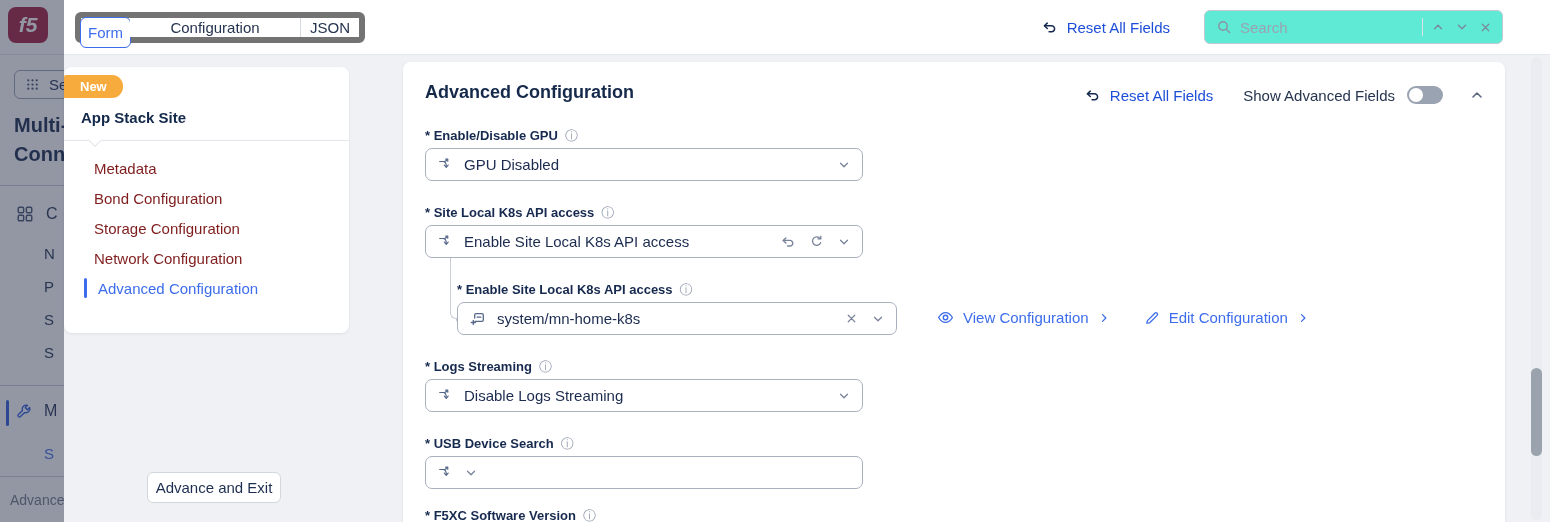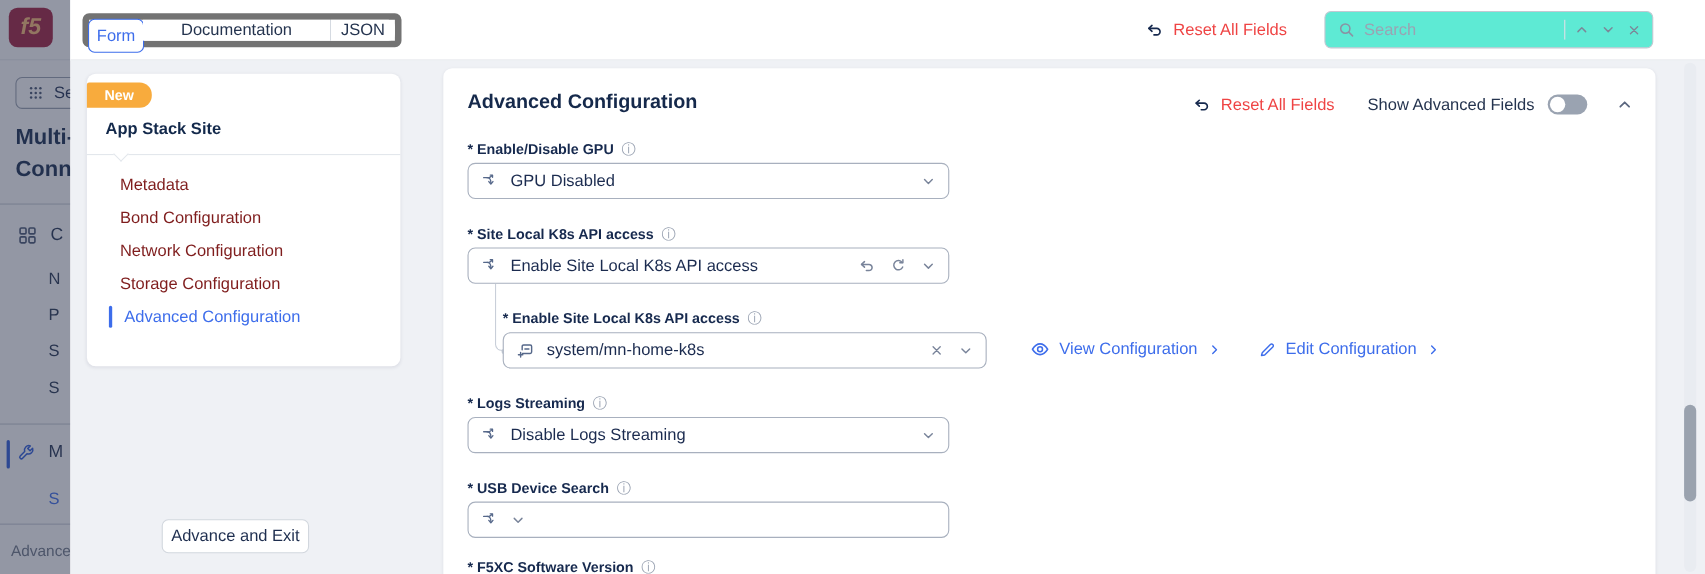--- a/index.html
+++ b/index.html
@@ -9,21 +9,21 @@
     font-family:"Liberation Sans", sans-serif; color:#16294E; background:#fff;
   }
   svg { display:block; }
   .icon { flex:0 0 auto; }
 
   
   .bg-clip { position:absolute; left:0; top:0; width:64px; height:522px; overflow:hidden; }
   .bg-page { position:relative; width:300px; height:522px; background:#fff; }
   .bg-topbar { position:absolute; left:0; top:0; width:300px; height:55px; background:#fff; border-bottom:1px solid #E4E7EC; }
   .bg-logo { position:absolute; left:8px; top:7px; width:40px; height:36px; border-radius:8px;
-    background:#A21C3C; color:#fdba74; display:flex; align-items:center; justify-content:center;
+    background:#A21C3C; color:#ffffff; display:flex; align-items:center; justify-content:center;
     font-weight:bold; font-style:italic; font-size:21px; }
   .bg-sidebar { position:absolute; left:0; top:55px; width:300px; height:467px; background:#fff; }
   .svc-btn { position:absolute; left:14px; top:15px; width:150px; height:29px; border:1px solid #9AA2B0;
     border-radius:6px; display:flex; align-items:center; gap:9px; padding:0 10px; font-size:15px; color:#1B2B4F; background:#fff; }
   .bg-title { position:absolute; left:14px; font-size:20px; font-weight:bold; color:#13294B; }
   .bg-div { position:absolute; left:0; width:300px; height:1px; background:#C9CED8; }
   .bg-item { position:absolute; display:flex; align-items:center; gap:12px; font-size:16px; color:#1E2E4E; }
   .bg-sub { position:absolute; left:44px; font-size:15px; color:#22324F; }
   .bg-active-bar { position:absolute; left:6px; width:3px; height:26px; background:#2B5BDC; border-radius:2px; }
   .bg-blue { color:#3D6DEB; }
@@ -33,33 +33,33 @@
   
   .modal { position:absolute; left:64px; top:0; width:1486px; height:522px; background:#EFF1F5; }
   .modal-topbar { position:absolute; left:0; top:0; width:1486px; height:55px; background:#fff;
     border-bottom:1px solid #E4E7EC; display:flex; align-items:center; padding:0 47px 0 11px; }
   .tab-group { display:flex; align-items:stretch; height:31px; border:6px solid #737373; border-radius:6px; background:#fff; }
   .tab { display:flex; align-items:center; justify-content:center; font-size:15px; color:#25344F; cursor:pointer; background:#fff; }
   .tab-form { width:51px; border:1.5px solid #3D6DEB; border-radius:6px; color:#3D6DEB; margin:-1px; height:31px; }
   .tab-doc { width:170px; }
   .tab-json { width:59px; border-left:1px solid #D5DAE1; border-radius:0 6px 6px 0; }
   .spacer { flex:1; }
-  .reset-link { display:flex; align-items:center; gap:9px; font-size:15px; color:#ef4444; cursor:pointer; white-space:nowrap; }
+  .reset-link { display:flex; align-items:center; gap:9px; font-size:15px; color:#1d4ed8; cursor:pointer; white-space:nowrap; }
   .searchbox { margin-left:34px; width:299px; height:34px; border:1px solid #C2C8D2; border-radius:6px;
     background:#5eead4; display:flex; align-items:center; padding:0 10px 0 11px; gap:8px; }
   .searchbox input { flex:1; min-width:0; border:none; outline:none; font-size:15px; color:#1B2B4F;
     font-family:"Liberation Sans", sans-serif; background:transparent; }
   .searchbox input::placeholder { color:#9AA3B2; }
   .search-sep { width:1px; height:18px; background:#DCE0E7; }
   .search-nav { display:flex; align-items:center; gap:10px; color:#7C8798; }
 
   .modal-body { position:absolute; left:0; top:55px; width:1486px; height:467px; }
 
   
-  .nav-card { position:absolute; left:15px; top:12px; width:285px; height:266px; background:#fff;
+  .nav-card { position:absolute; left:0; top:12px; width:285px; height:266px; background:#fff;
     border-radius:8px; box-shadow:0 1px 3px rgba(20,30,60,0.08); }
   .new-badge { position:absolute; left:0; top:8px; height:23px; padding:0 16px; background:#F8AB3D;
     border-radius:2px 11px 11px 0; color:#fff; font-size:13px; font-weight:bold;
     display:flex; align-items:center; }
   .nav-title { position:absolute; left:17px; top:42px; font-size:15px; font-weight:bold; color:#13294B; }
   .nav-divider { position:absolute; left:0; right:0; top:73px; height:1px; background:#E3E7EC; }
   .nav-notch { position:absolute; left:26px; top:-5px; width:10px; height:10px; background:#fff;
     border-right:1px solid #E3E7EC; border-bottom:1px solid #E3E7EC; transform:rotate(45deg); }
   .nav-list { position:absolute; left:0; top:86px; width:100%; }
   .nav-item { position:relative; height:30px; display:flex; align-items:center; padding-left:30px;
@@ -159,21 +159,21 @@
       </div>
     </div>
   </div>
   <div class="scrim"></div>
 
   <div class="modal">
 
     <div class="modal-topbar">
       <div class="tab-group">
         <div class="tab tab-form">Form</div>
-        <div class="tab tab-doc">Documentation</div>
+        <div class="tab tab-doc">Configuration</div>
         <div class="tab tab-json">JSON</div>
       </div>
       <div class="spacer"></div>
       <div class="reset-link">
         <svg class="icon" width="17" height="17" viewBox="0 0 16 16" fill="none" stroke="#16294E" stroke-width="1.4" stroke-linecap="round" stroke-linejoin="round">
           <path d="M3.4 6.4 H10 a2.8 2.8 0 1 1 0 5.6 H7.6"></path>
           <path d="M5.9 3.9 L3.2 6.4 L5.9 8.9"></path>
         </svg>
         <span>Reset All Fields</span>
       </div>
@@ -202,22 +202,22 @@
 
       <div class="nav-card">
         <div class="new-badge">New</div>
         <div class="nav-title">App Stack Site</div>
         <div class="nav-divider">
           <span class="nav-notch"></span>
         </div>
         <div class="nav-list">
           <div class="nav-item">Metadata</div>
           <div class="nav-item">Bond Configuration</div>
+          <div class="nav-item">Storage Configuration</div>
           <div class="nav-item">Network Configuration</div>
-          <div class="nav-item">Storage Configuration</div>
           <div class="nav-item active">Advanced Configuration</div>
         </div>
       </div>
 
       <button class="cancel-btn">Advance and Exit</button>
 
       <div class="form-card">
         <div class="form-title">Advanced Configuration</div>
 
         <div class="form-header-right">

